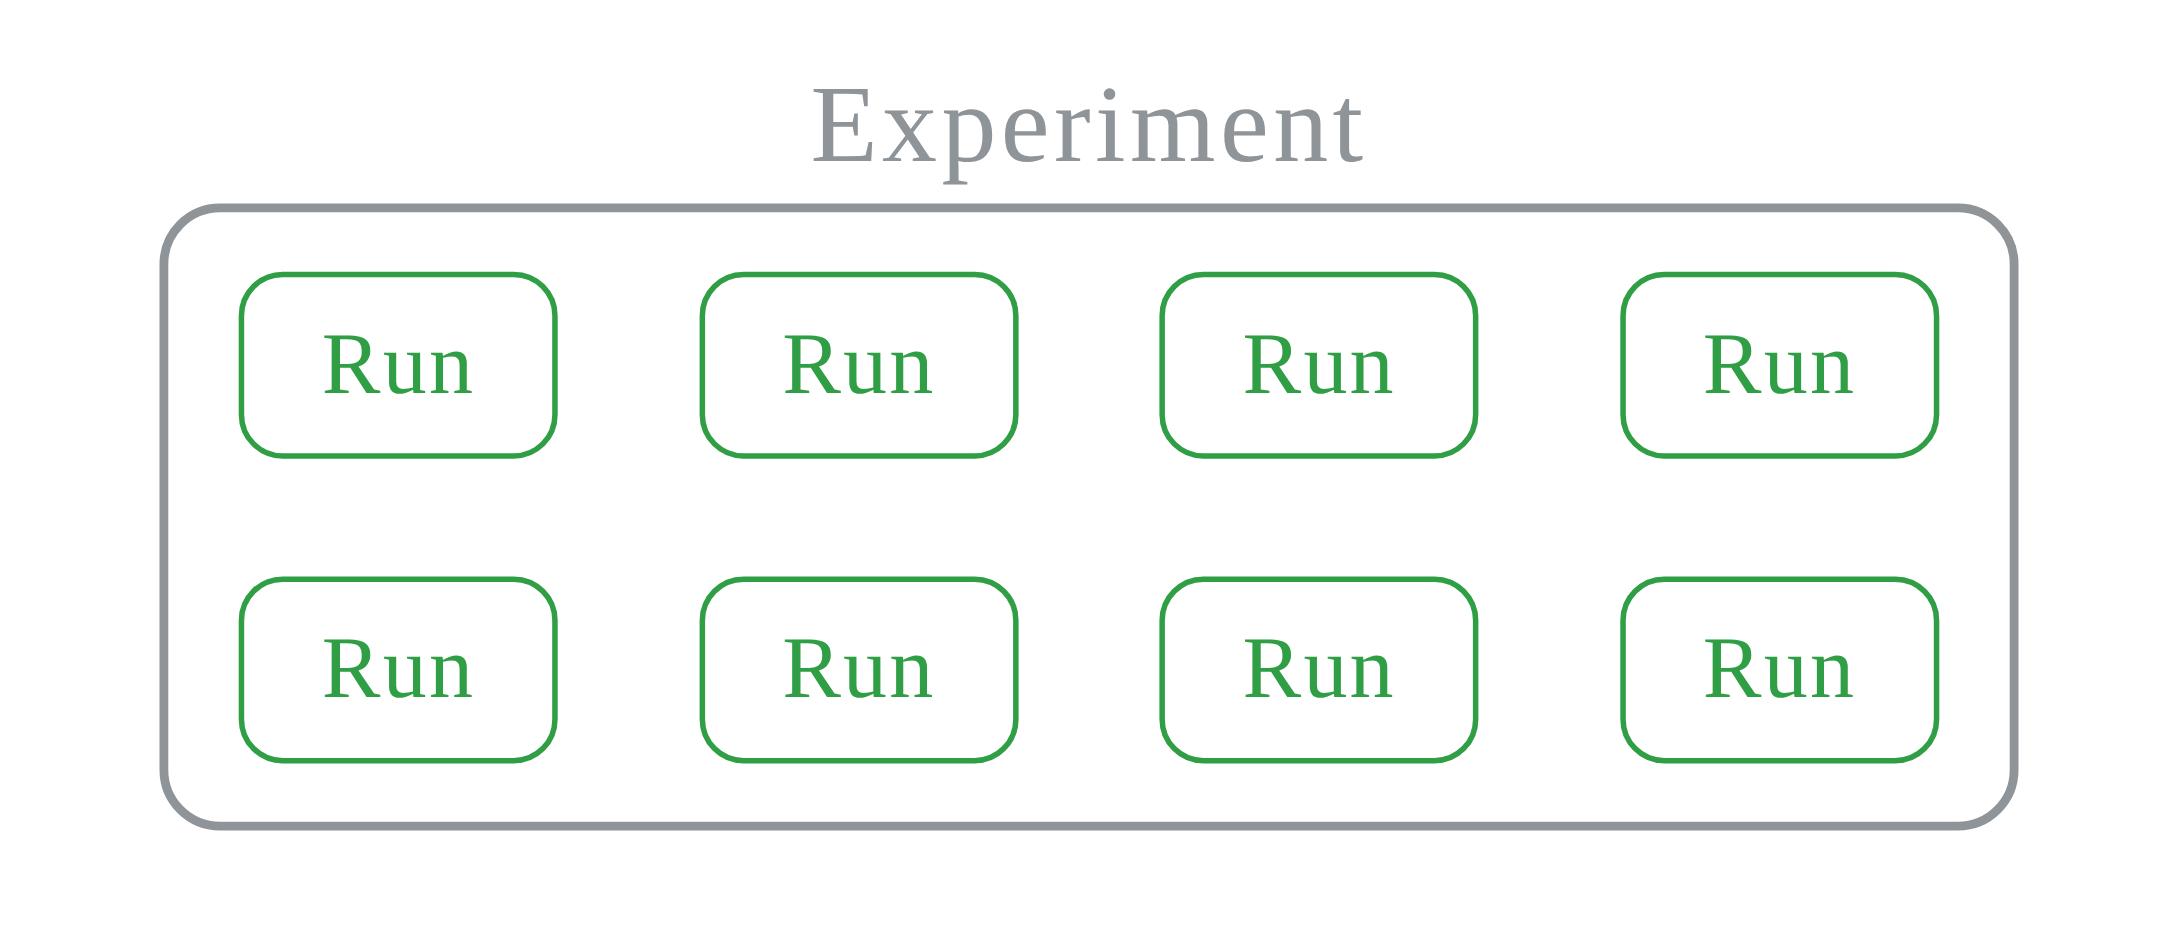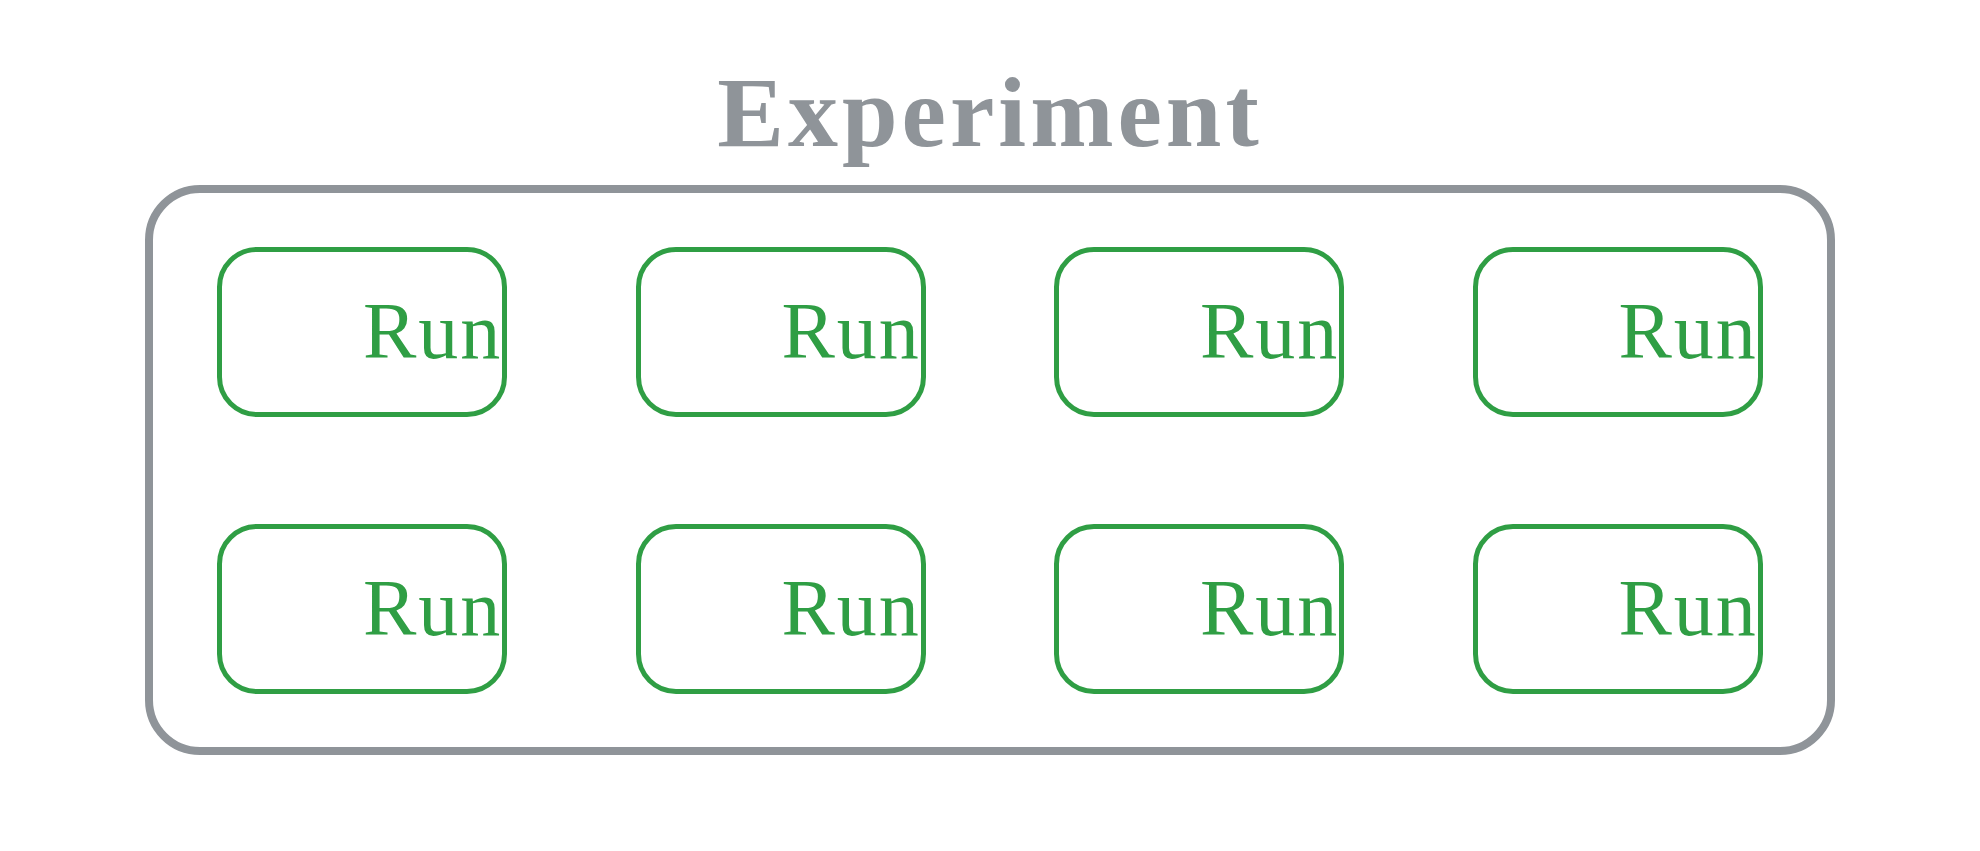--- a/index.html
+++ b/index.html
@@ -13,21 +13,21 @@
       background: #ffffff;
       font-family: "Comic Sans MS", "Segoe Script", "Bradley Hand", cursive;
       display: flex;
       flex-direction: column;
       align-items: center;
       padding-top: 55px;
     }
     .title {
       font-size: 100px;
       color: #8f9499;
-      font-weight: 700;
+      font-weight: 400;
       letter-spacing: 4px;
       margin-bottom: 15px;
     }
     .container {
       width: 1690px;
       height: 570px;
       border: 8px solid #8f9499;
       border-radius: 55px;
       padding: 40px 55px;
       display: grid;
@@ -38,21 +38,21 @@
       align-items: center;
       justify-items: center;
     }
     .run-box {
       width: 290px;
       height: 170px;
       border: 5px solid #2f9e44;
       border-radius: 40px;
       display: flex;
       align-items: center;
-      justify-content: flex-end;
+      justify-content: center;
     }
     .run-label {
       font-size: 80px;
       color: #2f9e44;
       font-weight: 400;
       letter-spacing: 2px;
     }
   </style>
 </head>
 <body>

